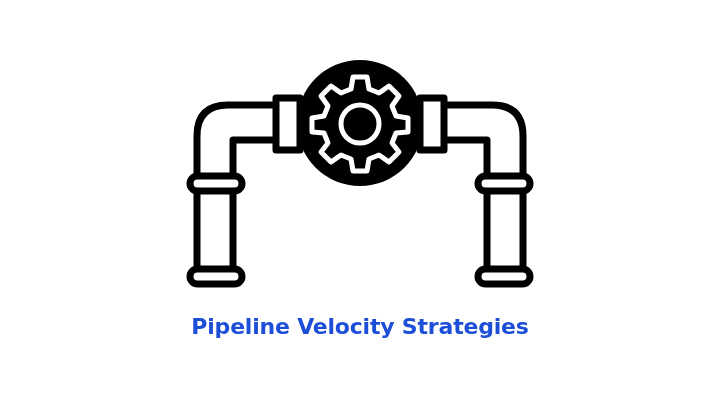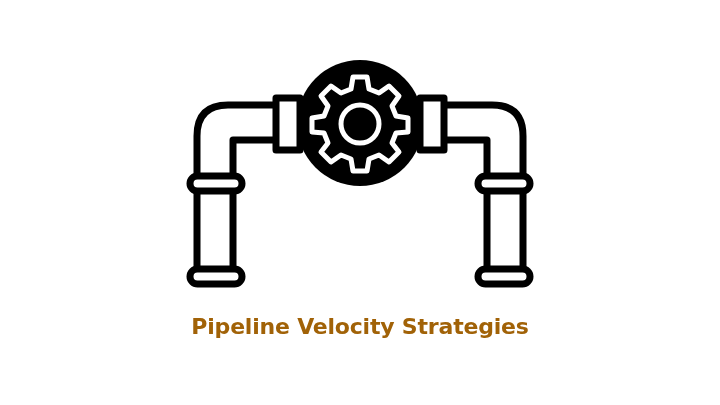--- a/index.html
+++ b/index.html
@@ -2,21 +2,21 @@
 <html><head>
   <meta charset="utf-8">
   <style>
     html, body { margin: 0; padding: 0; background: #ffffff; }
     body { width: 720px; height: 405px; position: relative; overflow: hidden; }
     .icon-wrap { position: absolute; left: 0; top: 0; width: 720px; height: 300px; }
     .title {
       position: absolute; left: 0; top: 314px; width: 720px;
       text-align: center;
       font-family: "DejaVu Sans", "Liberation Sans", sans-serif;
-      font-weight: bold; font-size: 22px; color: #a16207;
+      font-weight: bold; font-size: 22px; color: #1d4ed8;
       letter-spacing: -0.2px;
     }
   </style>
 </head>
 <body>
 
 <div class="icon-wrap">
   <svg width="720" height="300" viewBox="0 0 720 300" xmlns="http://www.w3.org/2000/svg">
     <g fill="none" stroke="#000" stroke-width="7" stroke-linejoin="round">
 

